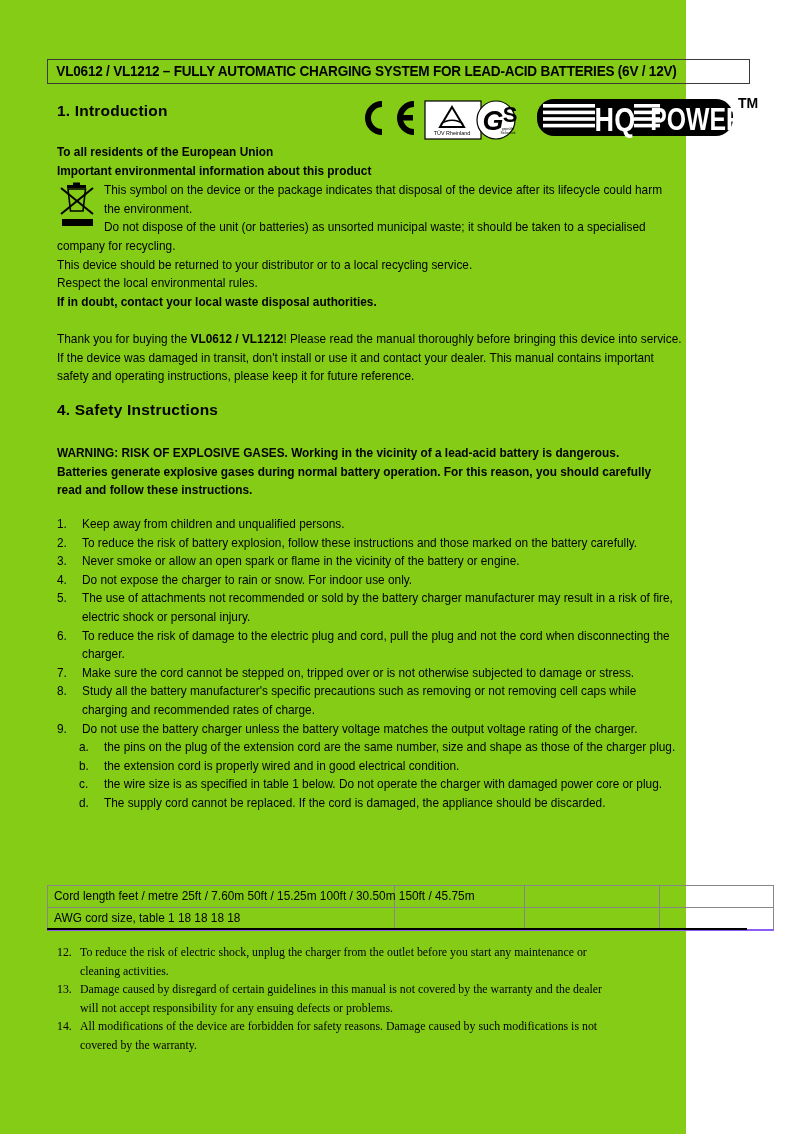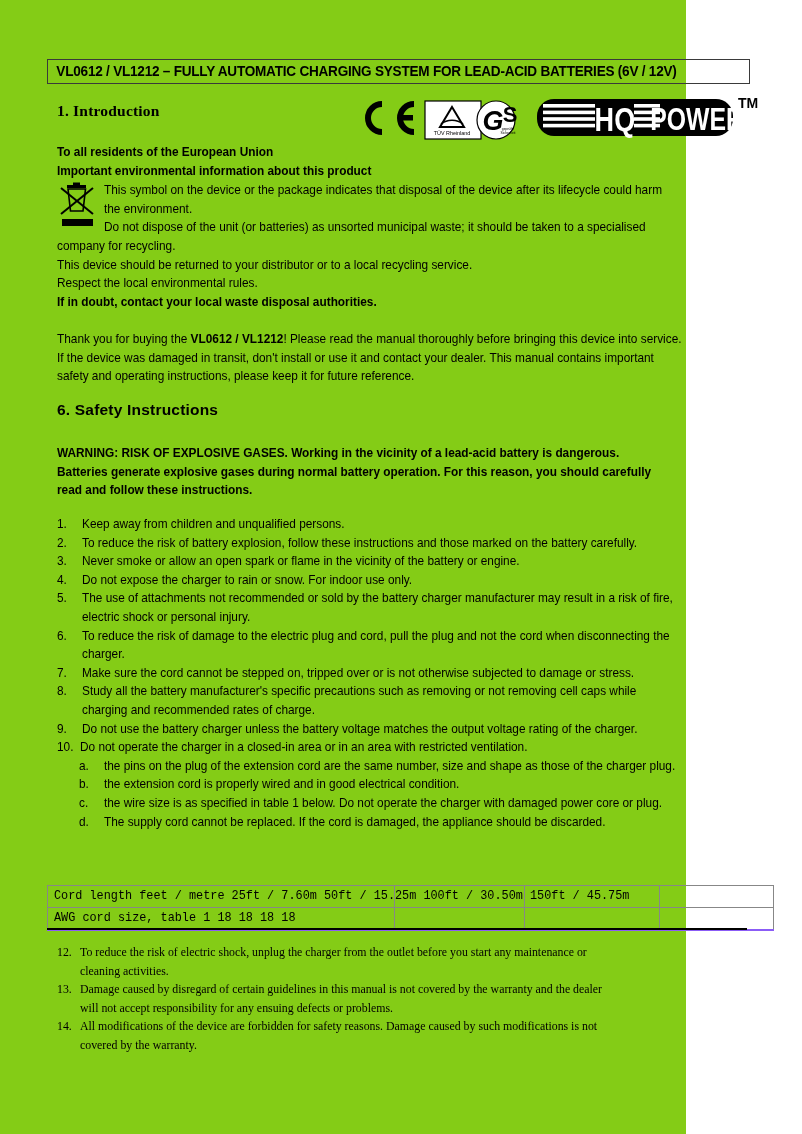--- a/index.html
+++ b/index.html
@@ -47,21 +47,21 @@
   }
 
   
   .h-section {
     position: absolute;
     font-weight: bold;
     font-size: 15.5px;
     letter-spacing: 0.2px;
     white-space: nowrap;
   }
-  #h-intro { left: 57px; top: 102px; font-family: Liberation Serif, serif; }
+  #h-intro { left: 57px; top: 102px; }
   #h-safety { left: 57px; top: 401px; }
 
   
   .tx {
     position: absolute;
     font-size: 12.6px;
     line-height: 18.6px;
     transform: scaleX(0.94);
     transform-origin: left top;
     white-space: pre-wrap;
@@ -199,21 +199,20 @@
   }
 
   
   .cord-table {
     position: absolute;
     left: 47px;
     top: 885px;
     width: 698px;
     border-collapse: collapse;
     table-layout: fixed;
-    font-family: Liberation Mono, monospace;
   }
   .cord-table td {
     border: 1px solid #878787;
     height: 21px;
     padding: 0 0 0 6px;
     font-size: 12.6px;
     line-height: 19px;
     vertical-align: middle;
     white-space: nowrap;
     overflow: visible;
@@ -303,21 +302,21 @@
   <div class="tx" id="eu-body2">company for recycling.
 This device should be returned to your distributor or to a local recycling service.
 Respect the local environmental rules.</div>
 
   <div class="tx bold" id="eu-bold-last">If in doubt, contact your local waste disposal authorities.</div>
 
   <div class="tx" id="thanks">Thank you for buying the <span class="bold">VL0612 / VL1212</span>! Please read the manual thoroughly before bringing this device into service.
 If the device was damaged in transit, don't install or use it and contact your dealer. This manual contains important
 safety and operating instructions, please keep it for future reference.</div>
 
-  <div class="h-section" id="h-safety">6. Safety Instructions</div>
+  <div class="h-section" id="h-safety">4. Safety Instructions</div>
 
   <div class="tx bold" id="warning">WARNING: RISK OF EXPLOSIVE GASES. Working in the vicinity of a lead-acid battery is dangerous.
 Batteries generate explosive gases during normal battery operation. For this reason, you should carefully
 read and follow these instructions.</div>
 
   <div class="list" id="list-main">
       <div class="li">
         <span class="num">1.</span>
         <span class="body">Keep away from children and unqualified persons.</span>
       </div>
@@ -348,24 +347,20 @@
         <span class="body">Make sure the cord cannot be stepped on, tripped over or is not otherwise subjected to damage or stress.</span>
       </div>
       <div class="li">
         <span class="num">8.</span>
         <span class="body">Study all the battery manufacturer's specific precautions such as removing or not removing cell caps while
 charging and recommended rates of charge.</span>
       </div>
       <div class="li">
         <span class="num">9.</span>
         <span class="body">Do not use the battery charger unless the battery voltage matches the output voltage rating of the charger.</span>
-      </div>
-      <div class="li wide">
-        <span class="num">10.</span>
-        <span class="body">Do not operate the charger in a closed-in area or in an area with restricted ventilation.</span>
       </div>
       <div class="sub">
         <span class="num">a.</span>
         <span class="body">the pins on the plug of the extension cord are the same number, size and shape as those of the charger plug.</span>
       </div>
       <div class="sub">
         <span class="num">b.</span>
         <span class="body">the extension cord is properly wired and in good electrical condition.</span>
       </div>
       <div class="sub">

